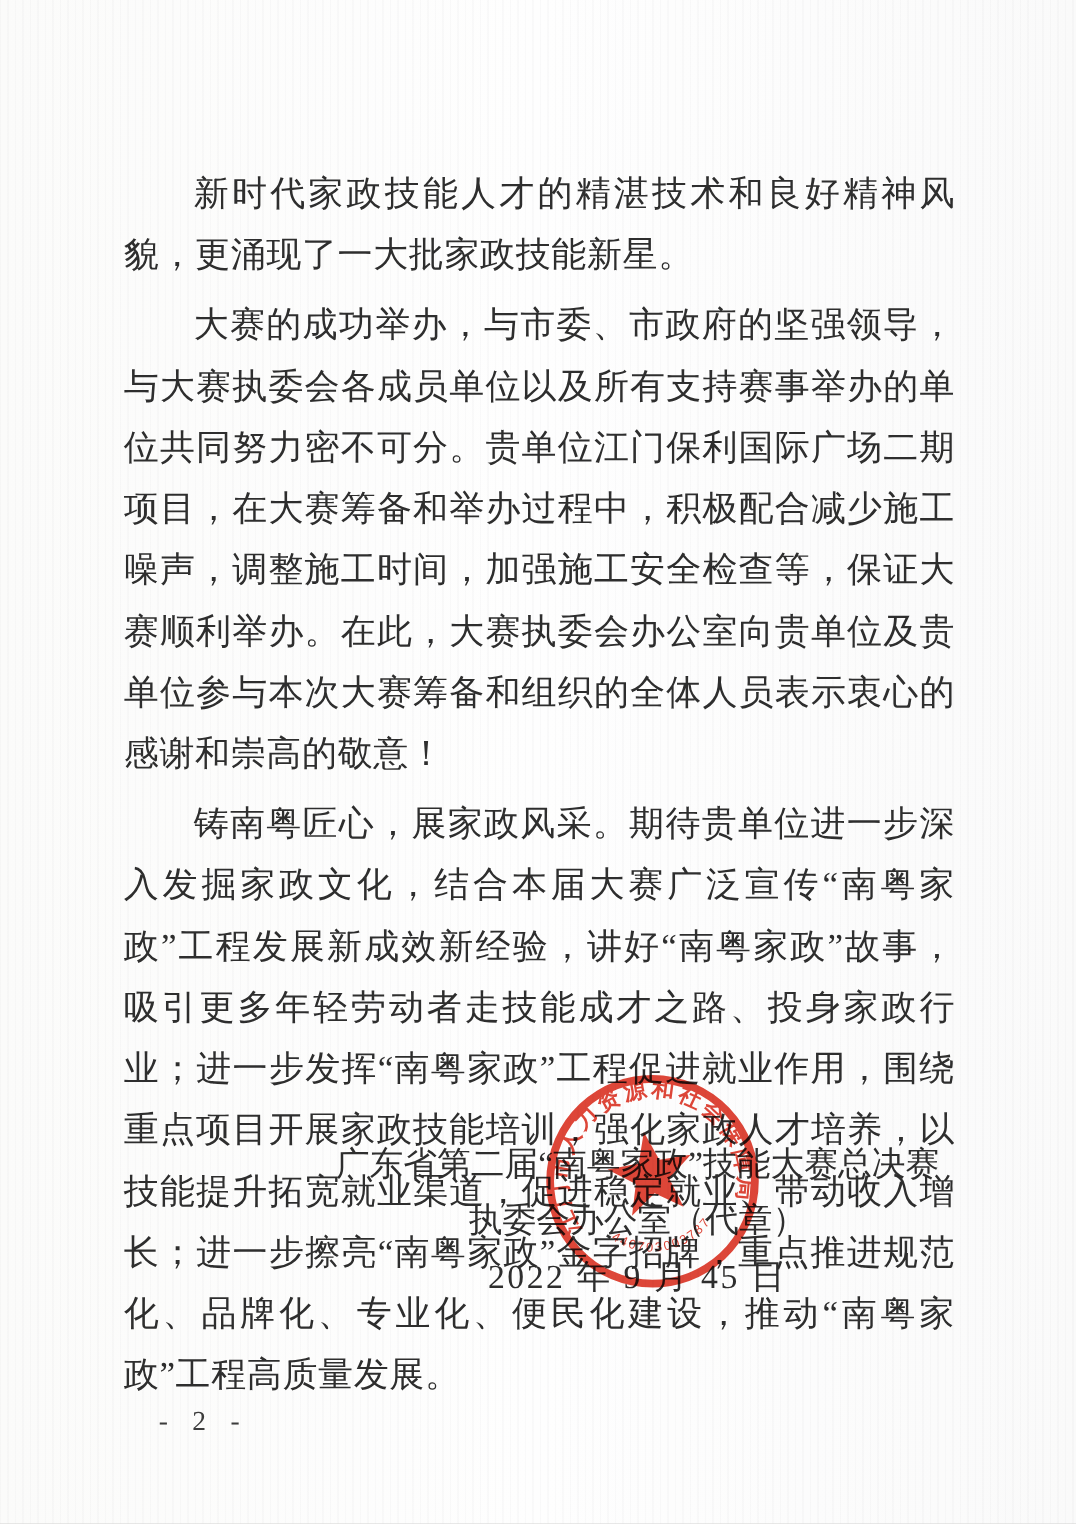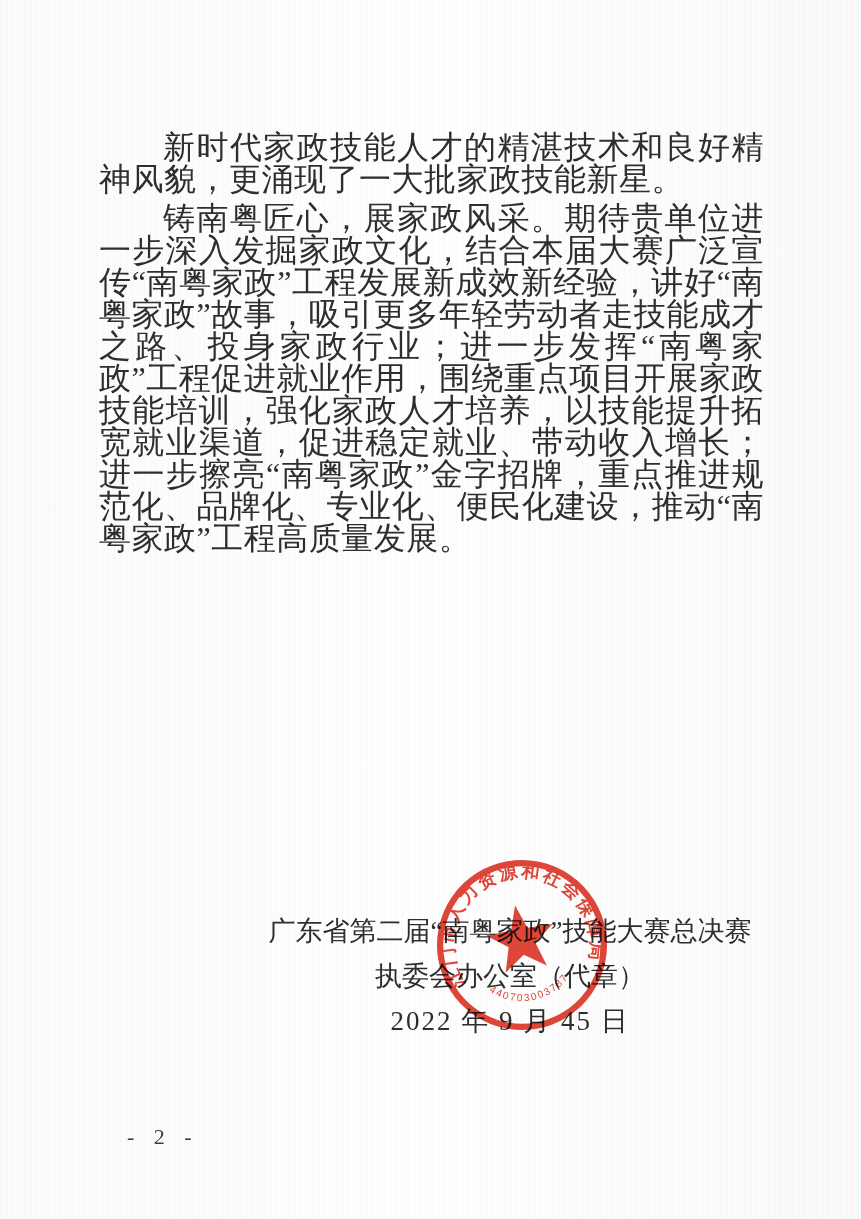--- a/index.html
+++ b/index.html
@@ -15,22 +15,22 @@
       linear-gradient(90deg, #fbfbfa 0%, #fefefe 50%, #fafafa 100%);
     overflow: hidden;
     font-family: "Liberation Serif", "DejaVu Serif", serif;
     color: #2c2c2c;
   }
   .letter-body {
     position: absolute;
     left: 99px;
     top: 131px;
     width: 665px;
-    font-size: 32px;
-    line-height: 32px;
+    font-size: 28px;
+    line-height: 49px;
     letter-spacing: 0.5px;
     text-align: justify;
     color: #2e2e2e;
   }
   .letter-body p { text-indent: 2em; margin: 0; }
   .letter-body p + p { margin-top: 7px; }
   .signature {
     position: absolute;
     left: 230px;
     top: 909px;
@@ -75,20 +75,21 @@
     color: #3c3c3c;
   }
 </style>
 </head>
 <body>
 
 <div class="page">
 
   <div class="letter-body">
     <p>新时代家政技能人才的精湛技术和良好精神风貌，更涌现了一大批家政技能新星。</p>
+    <p>大赛的成功举办，与市委、市政府的坚强领导，与大赛执委会各成员单位以及所有支持赛事举办的单位共同努力密不可分。贵单位江门保利国际广场二期项目，在大赛筹备和举办过程中，积极配合减少施工噪声，调整施工时间，加强施工安全检查等，保证大赛顺利举办。在此，大赛执委会办公室向贵单位及贵单位参与本次大赛筹备和组织的全体人员表示衷心的感谢和崇高的敬意！</p>
     <p>铸南粤匠心，展家政风采。期待贵单位进一步深入发掘家政文化，结合本届大赛广泛宣传“南粤家政”工程发展新成效新经验，讲好“南粤家政”故事，吸引更多年轻劳动者走技能成才之路、投身家政行业；进一步发挥“南粤家政”工程促进就业作用，围绕重点项目开展家政技能培训，强化家政人才培养，以技能提升拓宽就业渠道，促进稳定就业、带动收入增长；进一步擦亮“南粤家政”金字招牌，重点推进规范化、品牌化、专业化、便民化建设，推动“南粤家政”工程高质量发展。</p>
   </div>
 
   <div class="signature">
     <div class="sig-line">广东省第二届“南粤家政”技能大赛总决赛</div>
     <div class="sig-line">执委会办公室（代章）</div>
     <div class="sig-line sig-date">2022 年 9 月 45 日</div>
   </div>
 
   <div class="seal">

